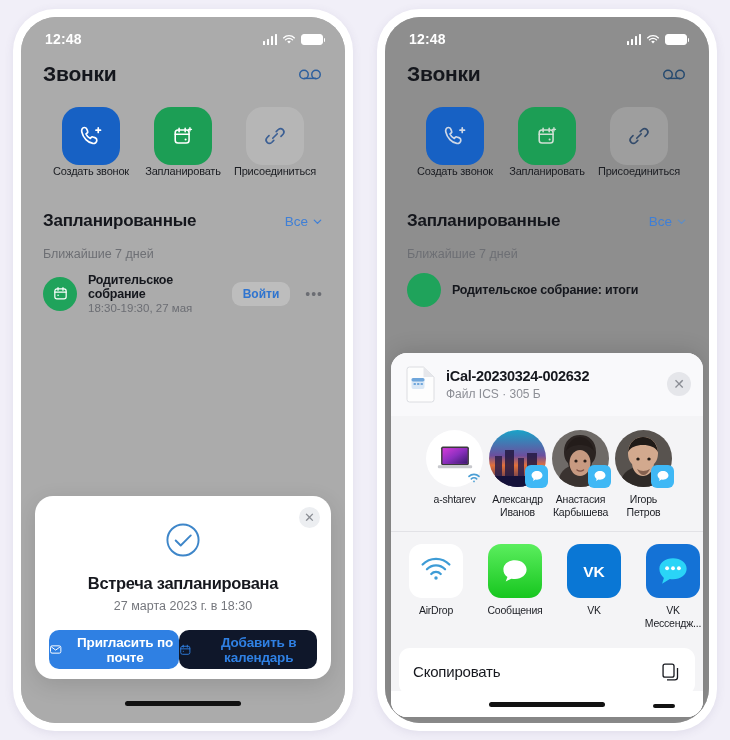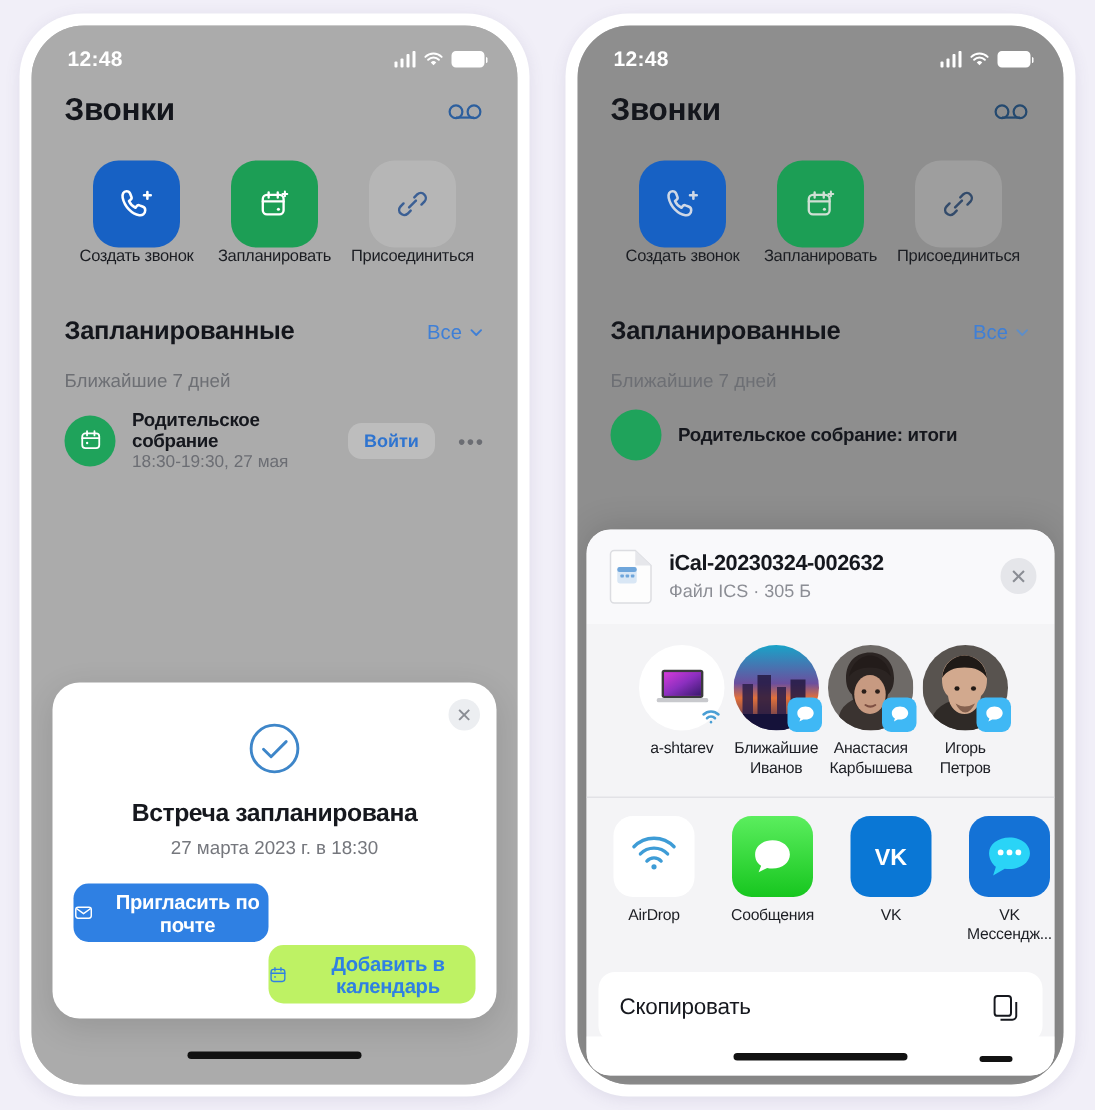--- a/index.html
+++ b/index.html
@@ -168,21 +168,21 @@
   .modal-sub {
     text-align:center; font-size: 12.5px; color: #75777d; margin-top: 6px;
   }
   .modal-btns { margin-top: 17px; display:flex; gap: 0; }
   .mbtn {
     display:flex; align-items:center; justify-content:center; gap: 9px;
     height: 39px; border-radius: 10px; border: none;
     font-size: 13.5px; font-weight: 600; letter-spacing: -.2px;
   }
   .mbtn.primary { background: #2f80e3; color: #ffffff; }
-  .mbtn.secondary { background: #bef264; color: #2f80e3; margin-top: 41px; }
+  .mbtn.secondary { background: #0f172a; color: #2f80e3; }
   .mbtn.plain { background: transparent; color: #1e2127; font-weight: 500; }
 
   
   .sheet {
     position:absolute; left: 6px; right: 6px; bottom: 6px;
     background: #f4f4f6; border-radius: 16px;
     overflow: hidden;
     box-shadow: 0 -2px 22px rgba(0,0,0,.14);
   }
   .sheet-head {
@@ -569,21 +569,21 @@
                   <rect x="38" y="23" width="10" height="25" fill="#241a42" opacity=".85"></rect>
                   <rect x="0" y="46" width="57" height="11" fill="#15123a"></rect>
                 </svg>
               </div>
               <div class="person-badge" style="background:#3fb8f5;border-radius:6px;">
                 <svg viewBox="0 0 24 24" width="16" height="16">
                   <path d="M12 4.4c4.7 0 8.2 2.9 8.2 6.6 0 3.7-3.5 6.6-8.2 6.6a11 11 0 0 1-2.3-.2l-3.8 2 1-3a6.2 6.2 0 0 1-3.1-5.4c0-3.7 3.5-6.6 8.2-6.6Z" fill="#fff"></path>
                 </svg>
               </div>
             </div>
-            <div class="person-name">Ближайшие Иванов</div>
+            <div class="person-name">Александр Иванов</div>
           </div>
 
           <div class="person">
             <div class="person-ava">
               <div class="ava-img">
                 <svg viewBox="0 0 57 57" width="57" height="57">
                   <rect width="57" height="57" fill="#6e6a67"></rect>
                   <ellipse cx="28" cy="50" rx="21" ry="16" fill="#3a3330"></ellipse>
                   <path d="M12 22c0-11 7-17 16-17s16 6 16 17c0 6-2 9-4 11-1 8-7 12-12 12s-11-4-12-12c-2-2-4-5-4-11Z" fill="#2b2422"></path>
                   <ellipse cx="28" cy="33" rx="10.5" ry="13" fill="#c79a81"></ellipse>

